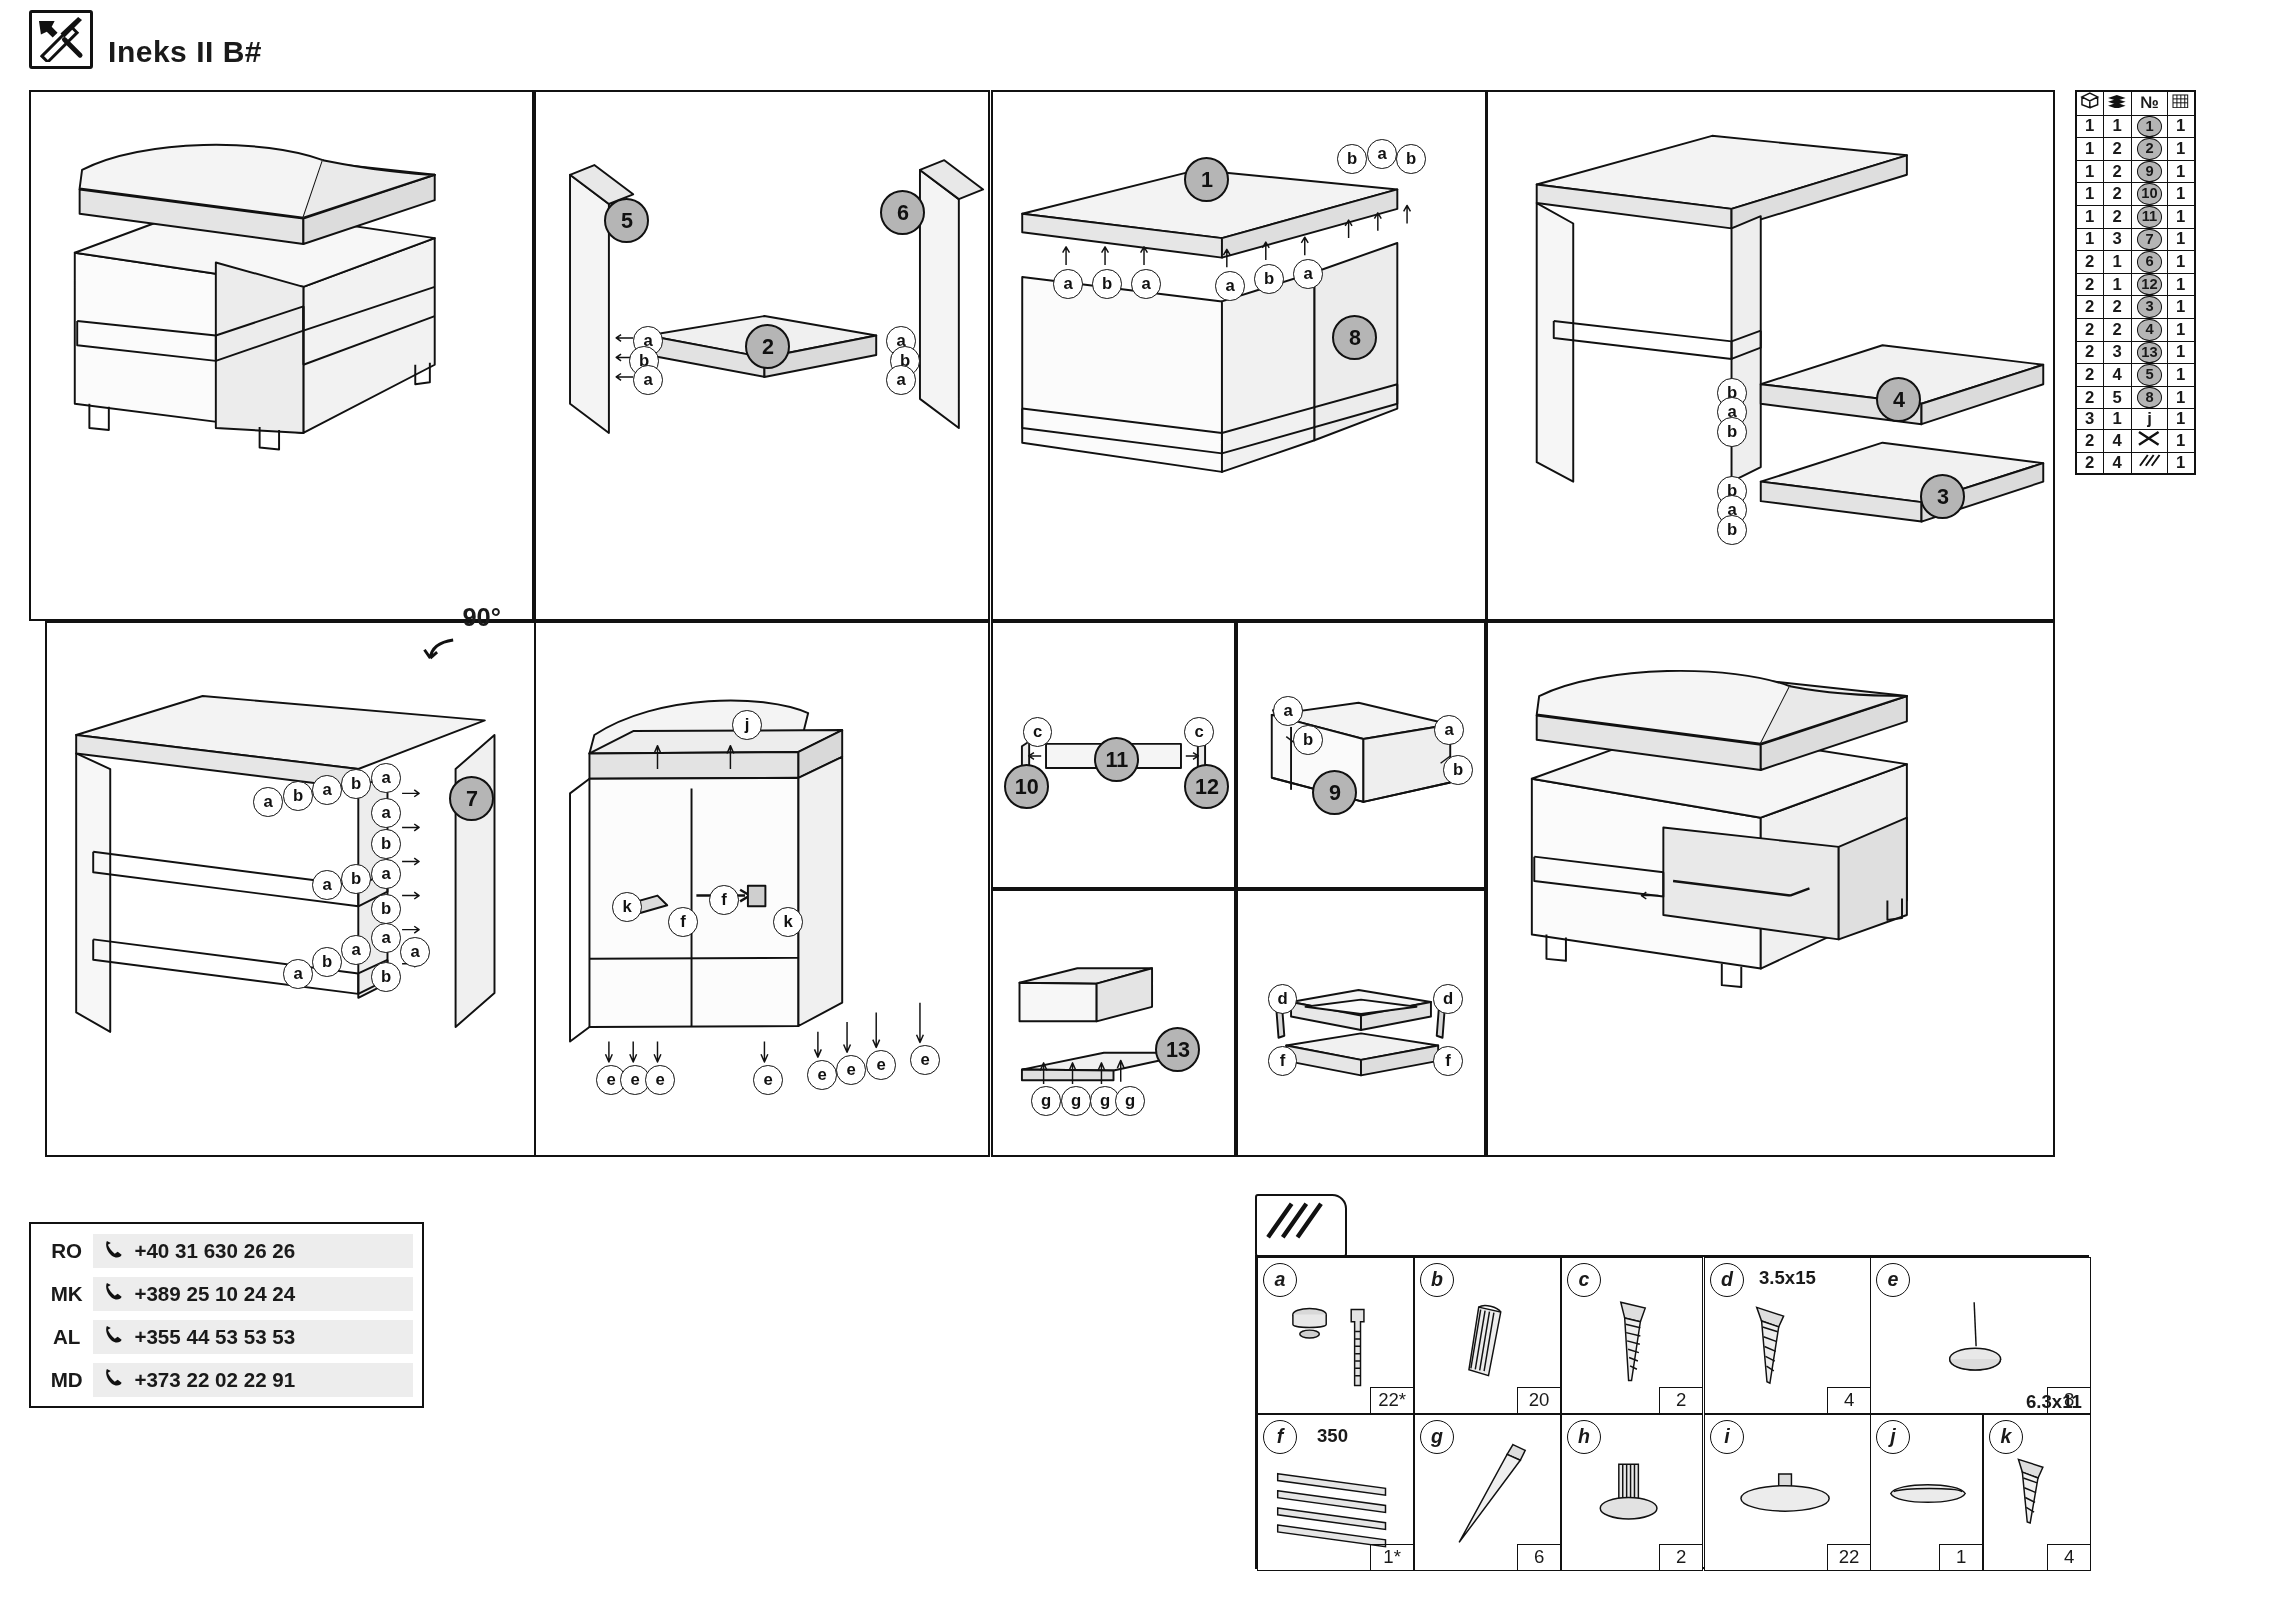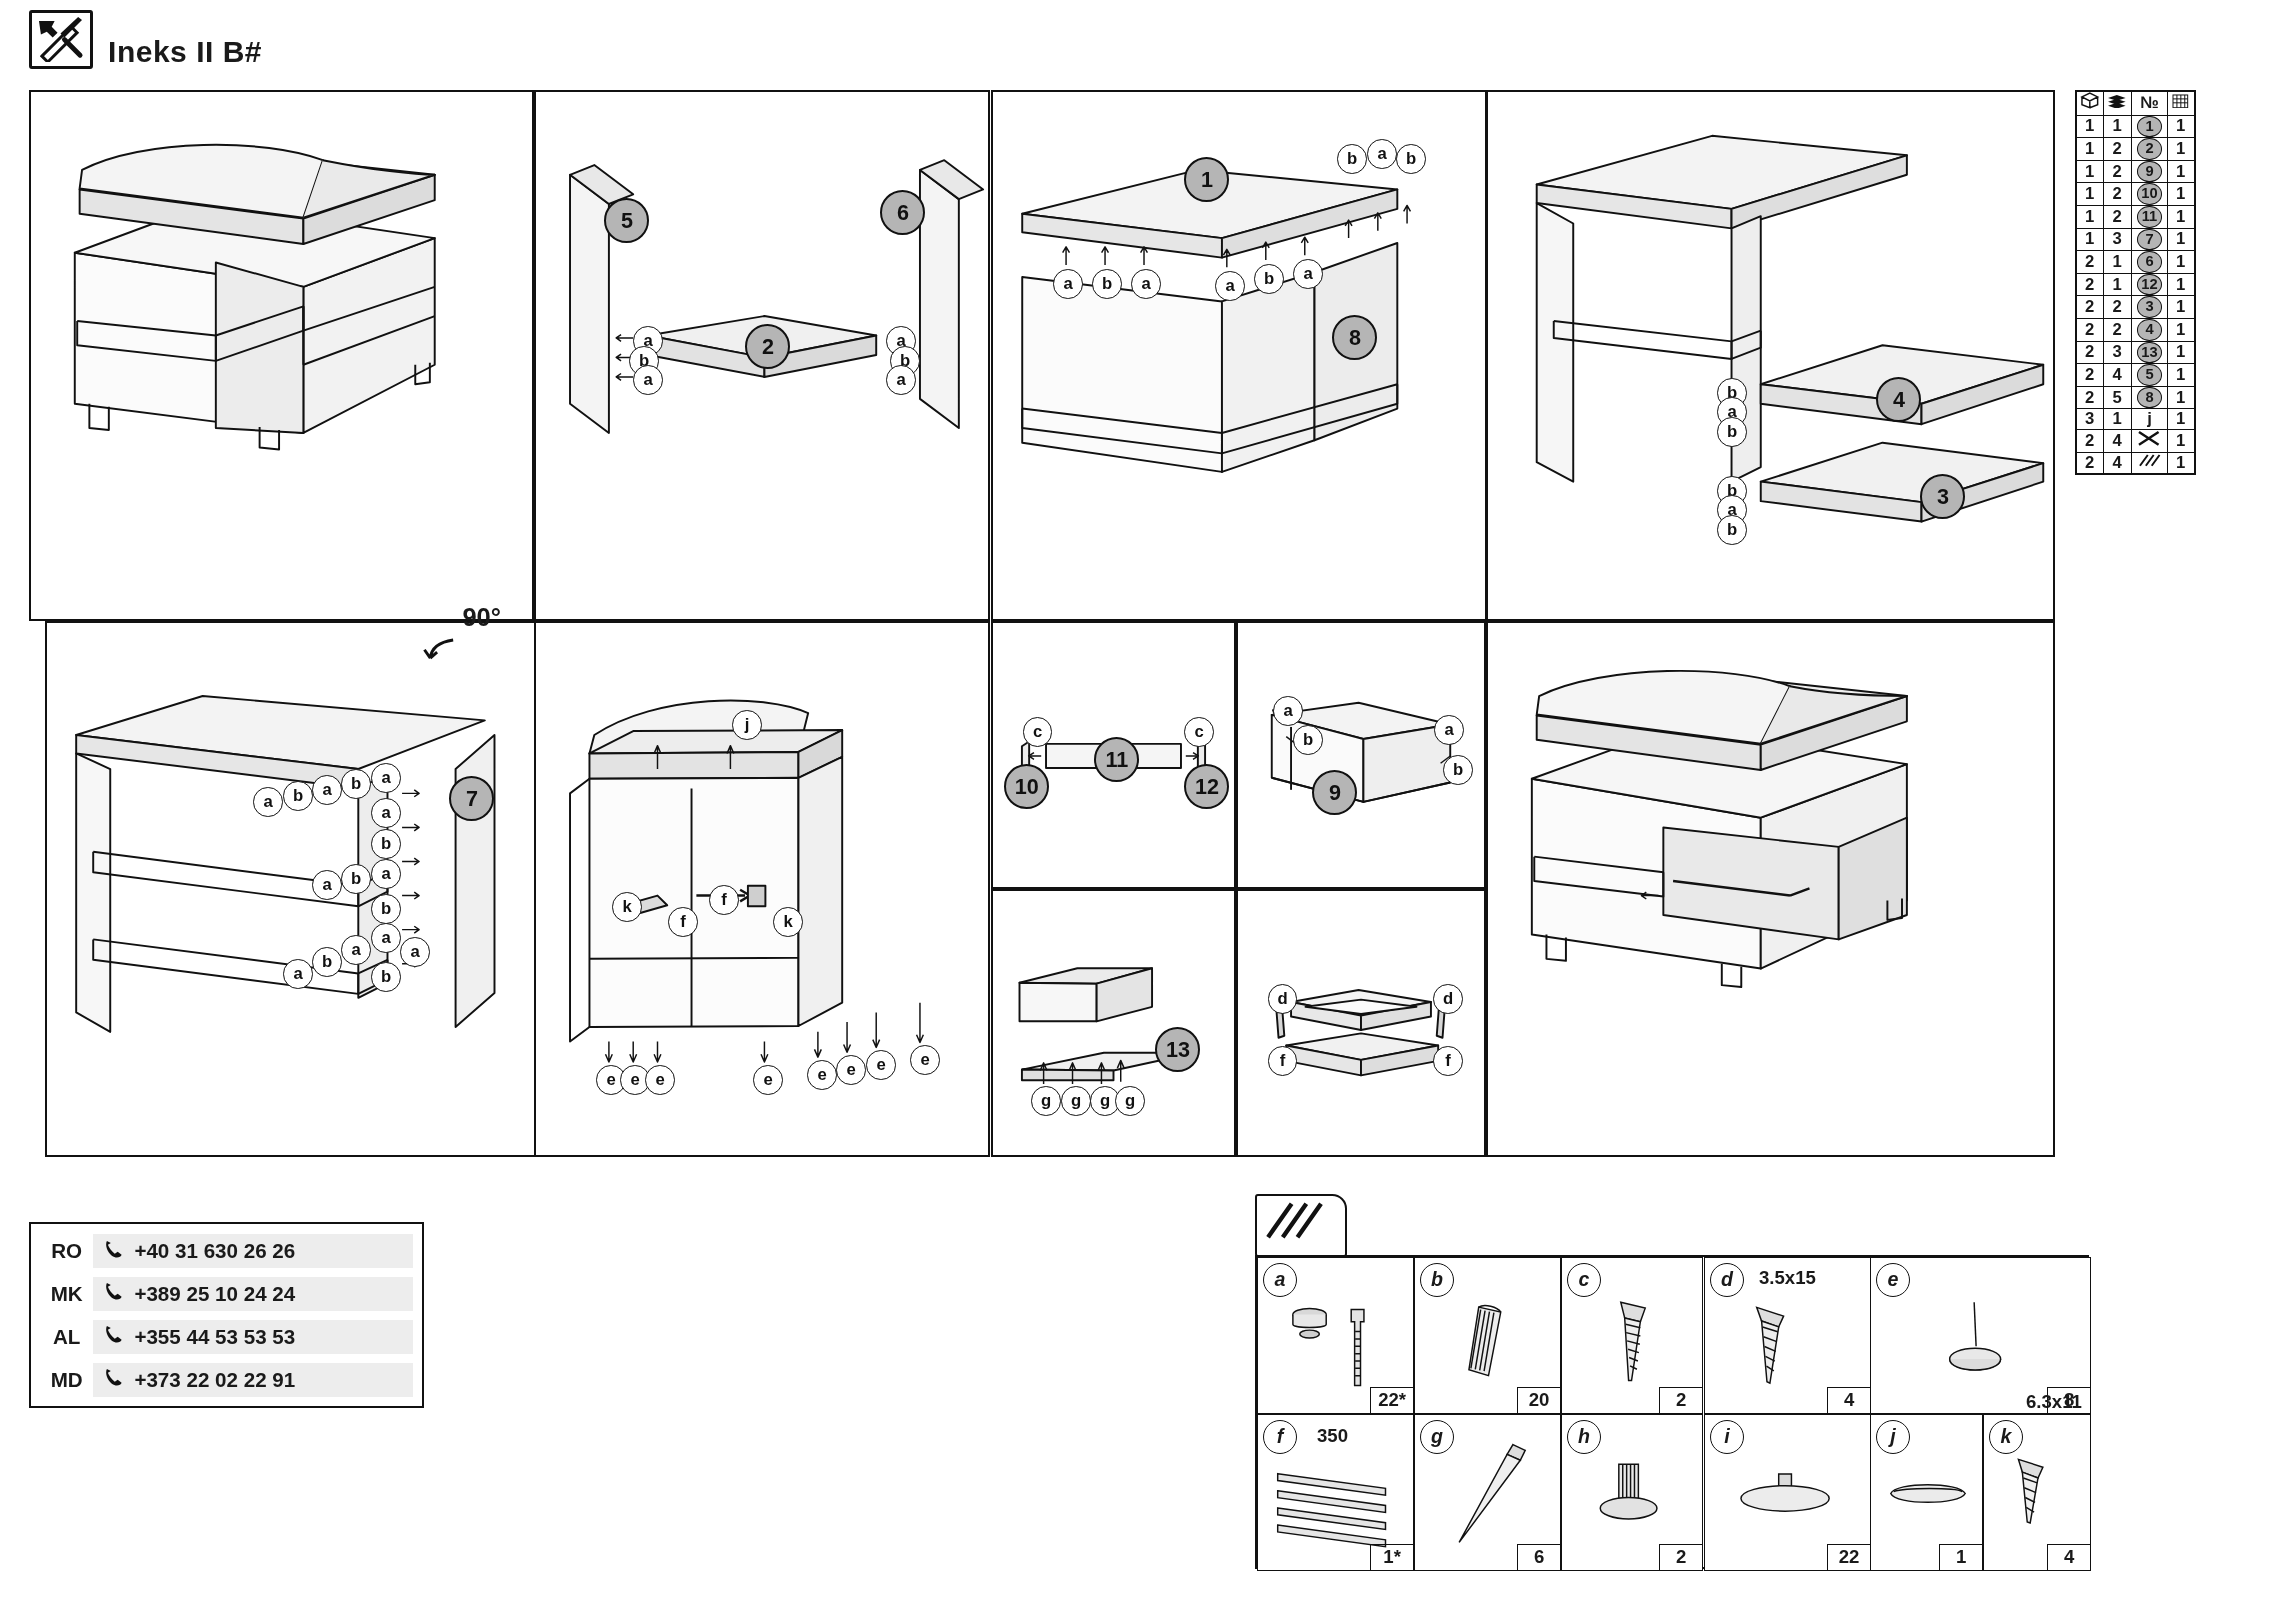--- a/index.html
+++ b/index.html
@@ -47,21 +47,21 @@
   
   .hw-icon{position:absolute;left:1255px;top:1194px;width:88px;height:59px;
            border:2.9px solid #111;border-radius:2.9px 14.7px 2.9px 2.9px;background:#fff;}
   .hw{position:absolute;left:1255px;top:1255px;border:2px solid #111;box-sizing:border-box;}
   .hwcell{position:absolute;border:1.5px solid #111;box-sizing:border-box;background:#fff;}
   .hwlet{position:absolute;left:4.9px;top:4.9px;width:32px;height:32px;border:1.5px solid #111;
          border-radius:50%;display:flex;align-items:center;justify-content:center;
          font-size:19.6px;font-weight:bold;font-style:italic;}
   .hwqty{position:absolute;right:0;bottom:0;border-left:1.5px solid #111;border-top:1.5px solid #111;
          min-width:34px;height:25.5px;display:flex;align-items:center;justify-content:center;
-         font-size:18.6px;font-weight:bold;padding:0 3.9px;}
+         font-size:18.6px;font-weight:normal;padding:0 3.9px;}
   .hwlab{position:absolute;font-size:18.6px;font-weight:bold;}
 </style>
 </head>
 <body>
 
 <div class="page">
 
   <div class="hdr">
     <div class="hdr-icon">
       <svg width="51" height="46" viewBox="0 0 104 94">

